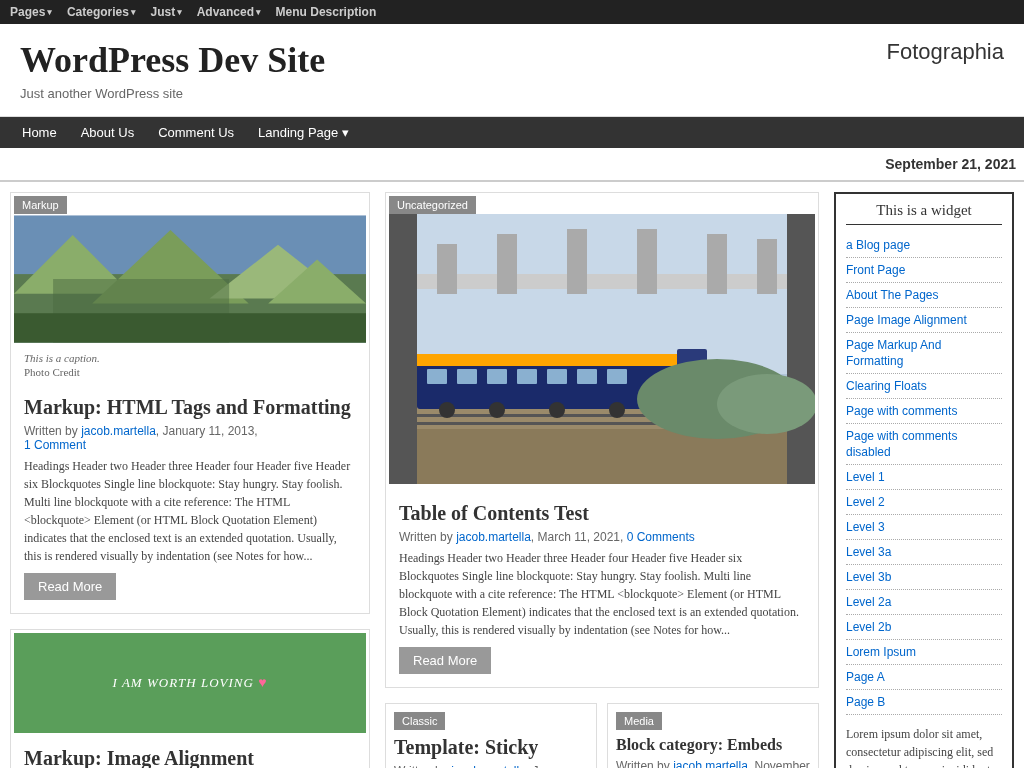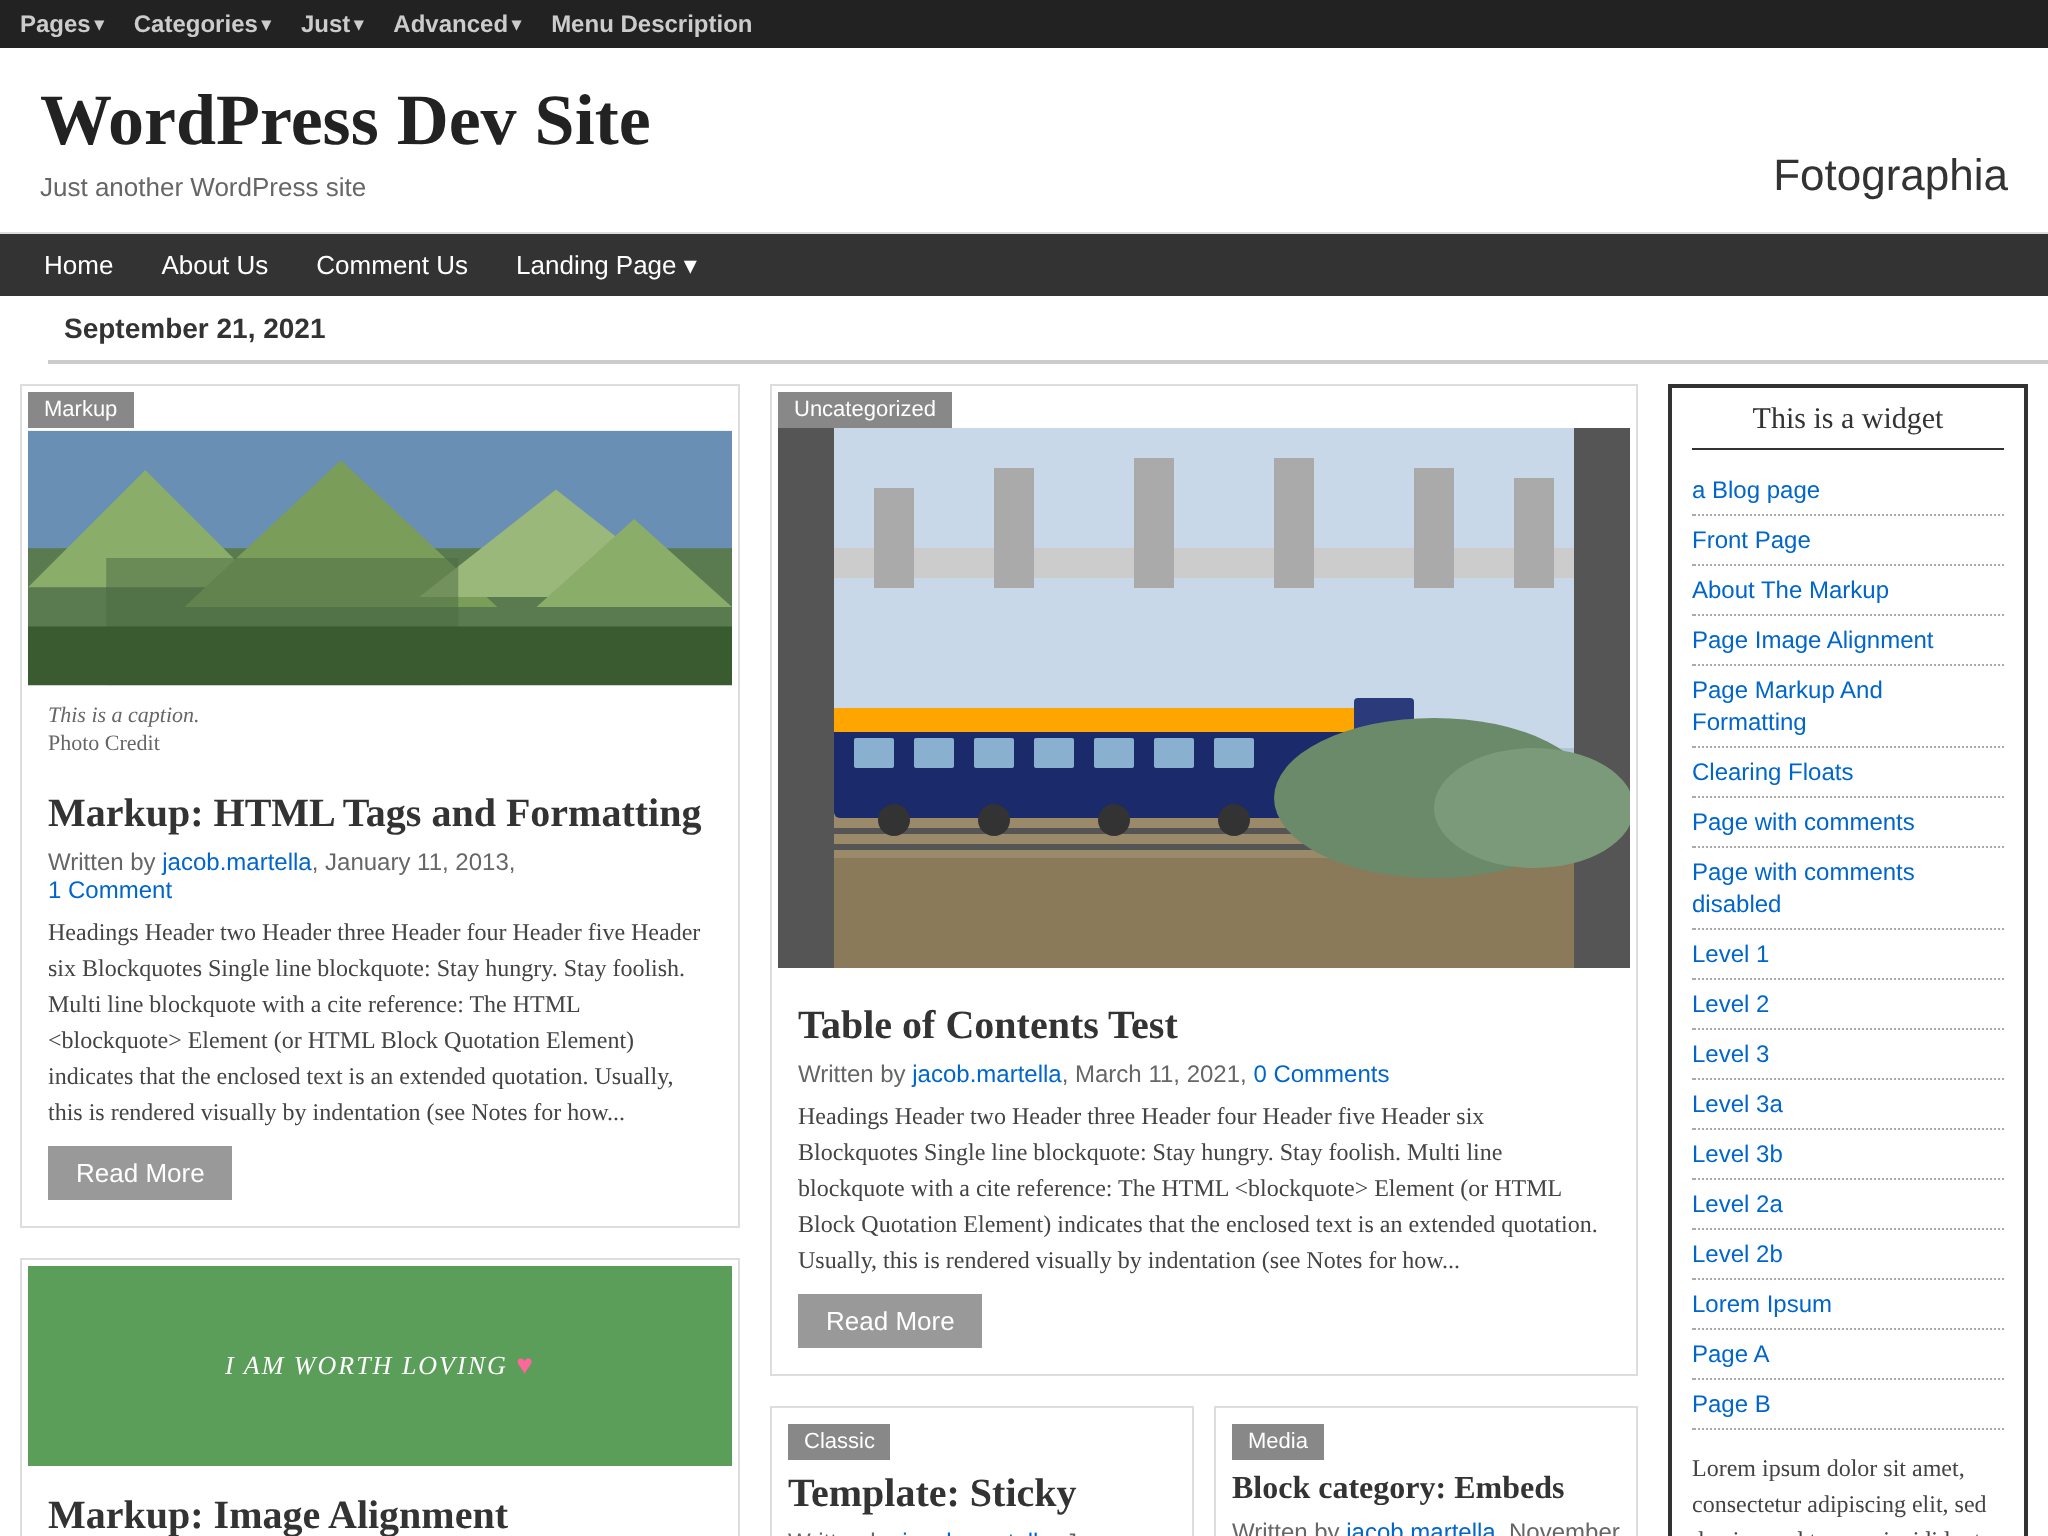--- a/index.html
+++ b/index.html
@@ -5,32 +5,32 @@
     * { margin: 0; padding: 0; box-sizing: border-box; }
     body { font-family: Georgia, 'Times New Roman', serif; font-size: 13px; color: #333; background: #f0f0f0; }
 
     
     #top-nav { background: #222; color: #ccc; padding: 5px 10px; display: flex; align-items: center; gap: 15px; }
     #top-nav a, .top-nav-item { color: #ccc; text-decoration: none; font-size: 12px; font-family: Arial, sans-serif; cursor: pointer; }
     .top-nav-item { display: flex; align-items: center; gap: 2px; font-weight: bold; }
     .arrow-down { font-size: 9px; }
 
     
-    #header { background: #fff; display: flex; align-items: flex-end; justify-content: space-between; padding: 15px 20px; border-bottom: 1px solid #ddd; }
+    #header { background: #fff; display: flex; align-items: flex-start; justify-content: space-between; padding: 15px 20px; border-bottom: 1px solid #ddd; }
     #site-title { font-family: 'Palatino Linotype', Palatino, serif; font-size: 36px; font-weight: bold; color: #222; }
     #site-tagline { font-family: Arial, sans-serif; font-size: 13px; color: #666; margin-top: 5px; }
     #header-widget { font-size: 22px; font-family: Arial, sans-serif; color: #333; }
 
     
     #main-nav { background: #333; padding: 0; }
     #main-nav ul { display: flex; list-style: none; padding: 0 10px; }
     #main-nav ul li a { display: block; padding: 8px 12px; color: #fff; text-decoration: none; font-family: Arial, sans-serif; font-size: 13px; }
 
     
-    #date-bar { background: #fff; text-align: left; padding: 8px; font-weight: bold; font-family: Arial, sans-serif; font-size: 14px; border-bottom: 2px solid #ccc; margin-left: 24px; }
+    #date-bar { background: #fff; text-align: right; padding: 8px; font-weight: bold; font-family: Arial, sans-serif; font-size: 14px; border-bottom: 2px solid #ccc; }
 
     
     #wrapper { max-width: 1024px; margin: 0 auto; background: #fff; }
     #content-area { display: flex; padding: 10px; gap: 15px; }
     #left-column { width: 360px; flex-shrink: 0; }
     #main-column { flex: 1; }
     #sidebar { width: 180px; flex-shrink: 0; }
 
     
     .post-card { border: 1px solid #ddd; margin-bottom: 15px; padding: 3px; background: #fff; overflow: hidden; }
@@ -264,21 +264,21 @@
       </div>
 
     </div>
 
     <div id="sidebar">
       <div class="widget-box">
         <div class="widget-title">This is a widget</div>
         <ul class="widget-links">
           <li><a href="#">a Blog page</a></li>
           <li><a href="#">Front Page</a></li>
-          <li><a href="#">About The Markup</a></li>
+          <li><a href="#">About The Pages</a></li>
           <li><a href="#">Page Image Alignment</a></li>
           <li><a href="#">Page Markup And Formatting</a></li>
           <li><a href="#">Clearing Floats</a></li>
           <li><a href="#">Page with comments</a></li>
           <li><a href="#">Page with comments disabled</a></li>
           <li><a href="#">Level 1</a></li>
           <li><a href="#">Level 2</a></li>
           <li><a href="#">Level 3</a></li>
           <li><a href="#">Level 3a</a></li>
           <li><a href="#">Level 3b</a></li>

